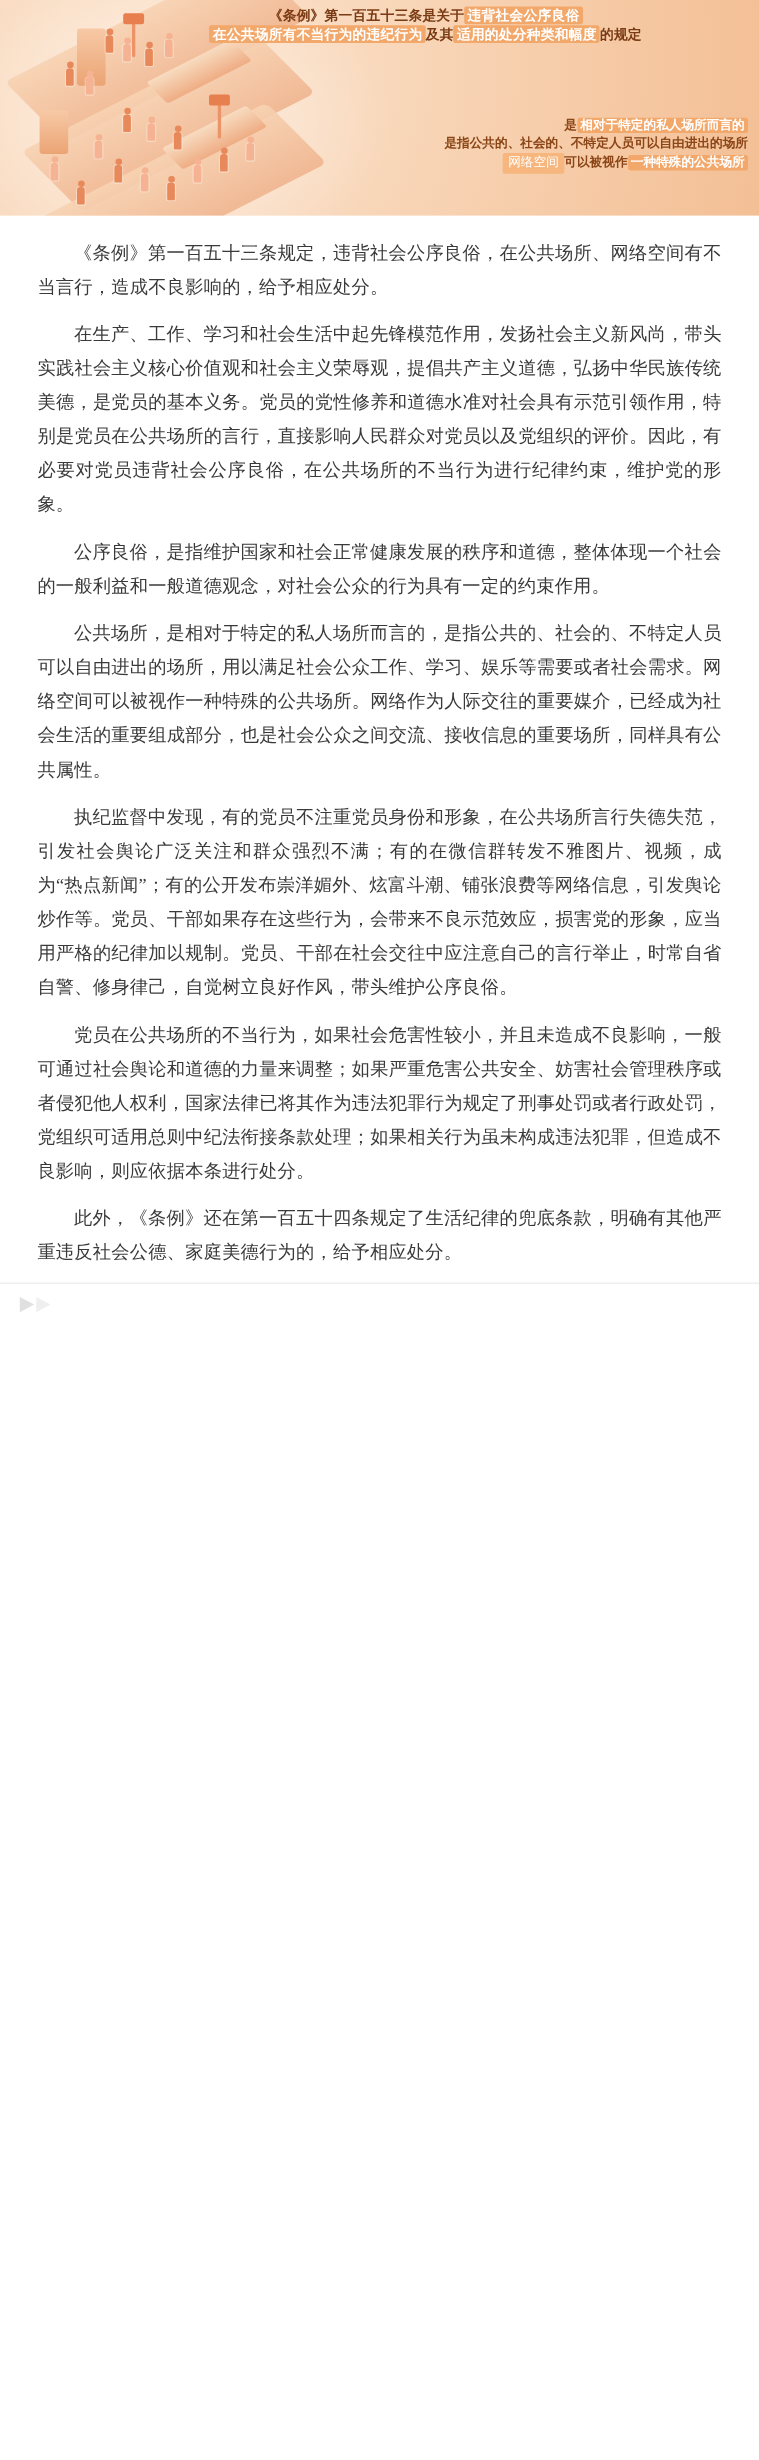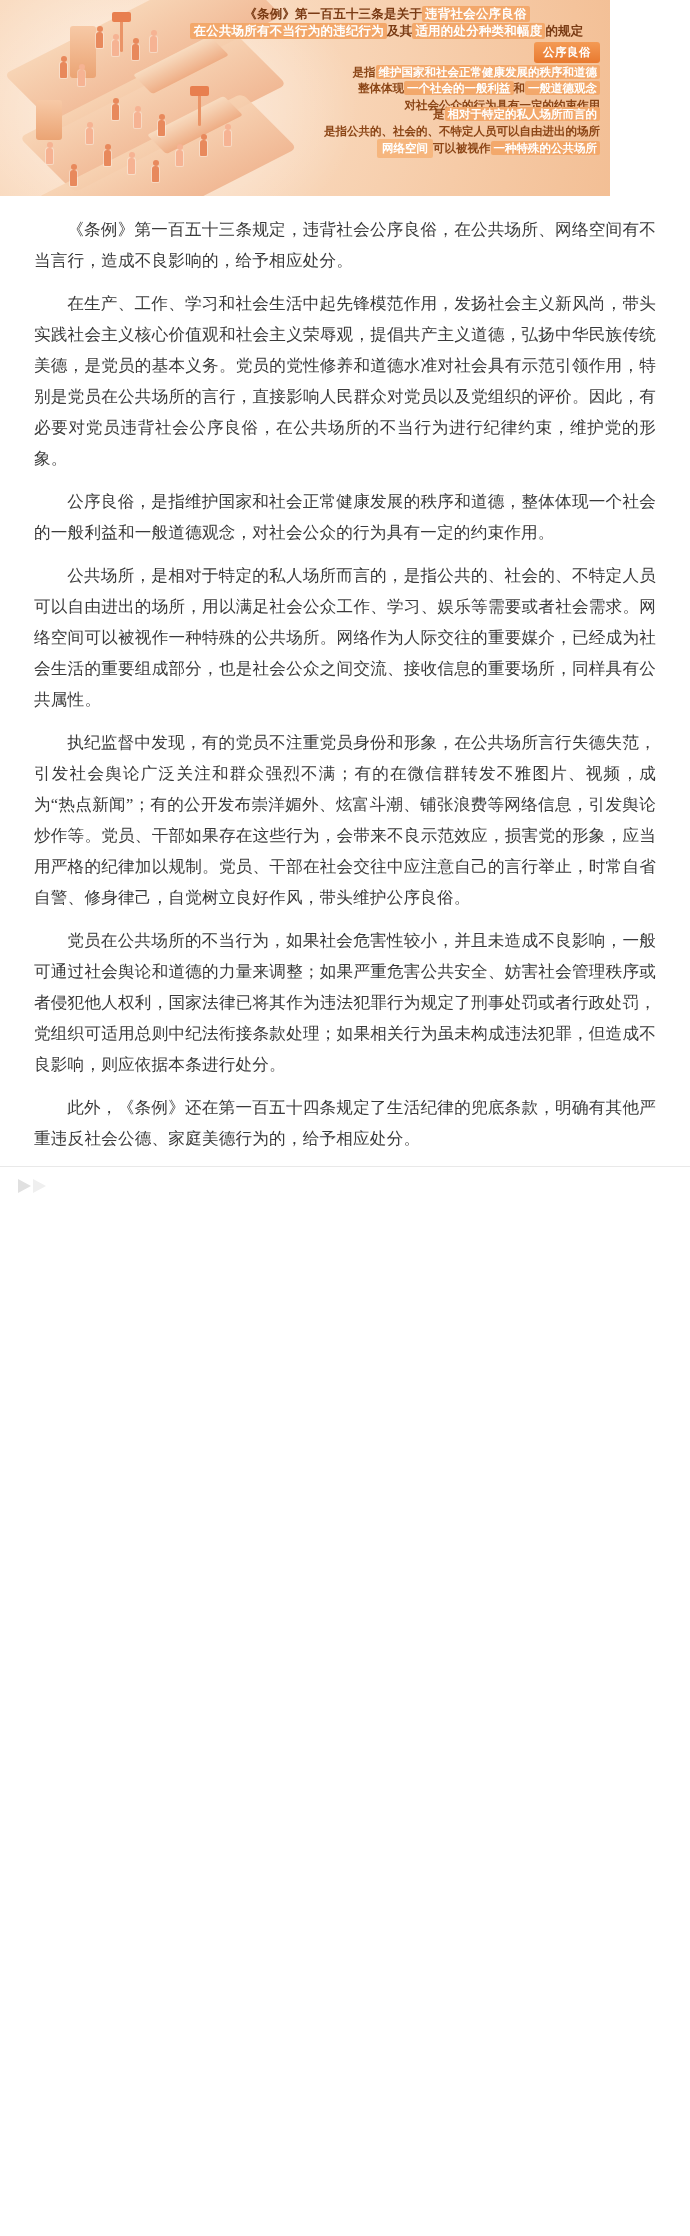--- a/index.html
+++ b/index.html
@@ -14,21 +14,21 @@
   }
   .page {
     width: 690px;
     position: relative;
     background: #fff;
   }
 
   
   .banner {
     position: relative;
-    width: 610px;
+    width: 690px;
     height: 196px;
     background:
       radial-gradient(circle at 18% 30%, #fbe3cd 0%, #f9d9bd 35%, #f6cba7 70%, #f3bf95 100%);
     overflow: hidden;
   }
   .banner-bg-glow {
     position: absolute;
     left: -60px; top: -40px;
     width: 420px; height: 300px;
     background: radial-gradient(ellipse at center, rgba(255,255,255,0.55) 0%, rgba(255,255,255,0) 70%);
@@ -132,21 +132,21 @@
   }
   .blk .badge-wrap { display: block; margin-bottom: 1px; }
   .blk-1 { top: 42px; }
   .blk-2 { top: 106px; }
   .tag-box {
     display: inline-block;
     background: #f6b67e;
     color: #fff;
     padding: 1px 5px;
     border-radius: 2px;
-    font-weight: bold;
+    font-weight: normal;
   }
 
   
   .article {
     padding: 18px 34px 0 34px;
   }
   .article p {
     margin: 0 0 12px 0;
     font-size: 16.6px;
     line-height: 31px;
@@ -215,32 +215,20 @@
       <div class="fig light" style="left:224px; top:130px;"></div>
       <div class="fig" style="left:70px; top:170px;"></div>
       <div class="fig light" style="left:46px; top:148px;"></div>
     </div>
 
     <div class="banner-title">
       <span>《条例》</span><span>第一百五十三条是关于</span><span class="hl">违背社会公序良俗</span><br>
       <span class="hl">在公共场所有不当行为的违纪行为</span><span>及其</span><span class="hl">适用的处分种类和幅度</span><span>的规定</span>
     </div>
 
-    <div class="blk blk-1">
-      <span class="badge-wrap"><span class="badge">公序良俗</span></span>
-      <div>
-        <span>是指</span><span class="hl">维护国家和社会正常健康发展的秩序和道德</span>
-      </div>
-      <div>
-        <span>整体体现</span><span class="hl">一个社会的一般利益</span><span>和</span><span class="hl">一般道德观念</span>
-      </div>
-      <div>
-        <span>对社会公众的行为具有一定的约束作用</span>
-      </div>
-    </div>
 
     <div class="blk blk-2">
       <div>
         <span>是</span><span class="hl">相对于特定的私人场所而言的</span>
       </div>
       <div>
         <span>是指公共的、社会的、不特定人员可以自由进出的场所</span>
       </div>
       <div>
         <span class="tag-box">网络空间</span><span>可以被视作</span><span class="hl">一种特殊的公共场所</span>

